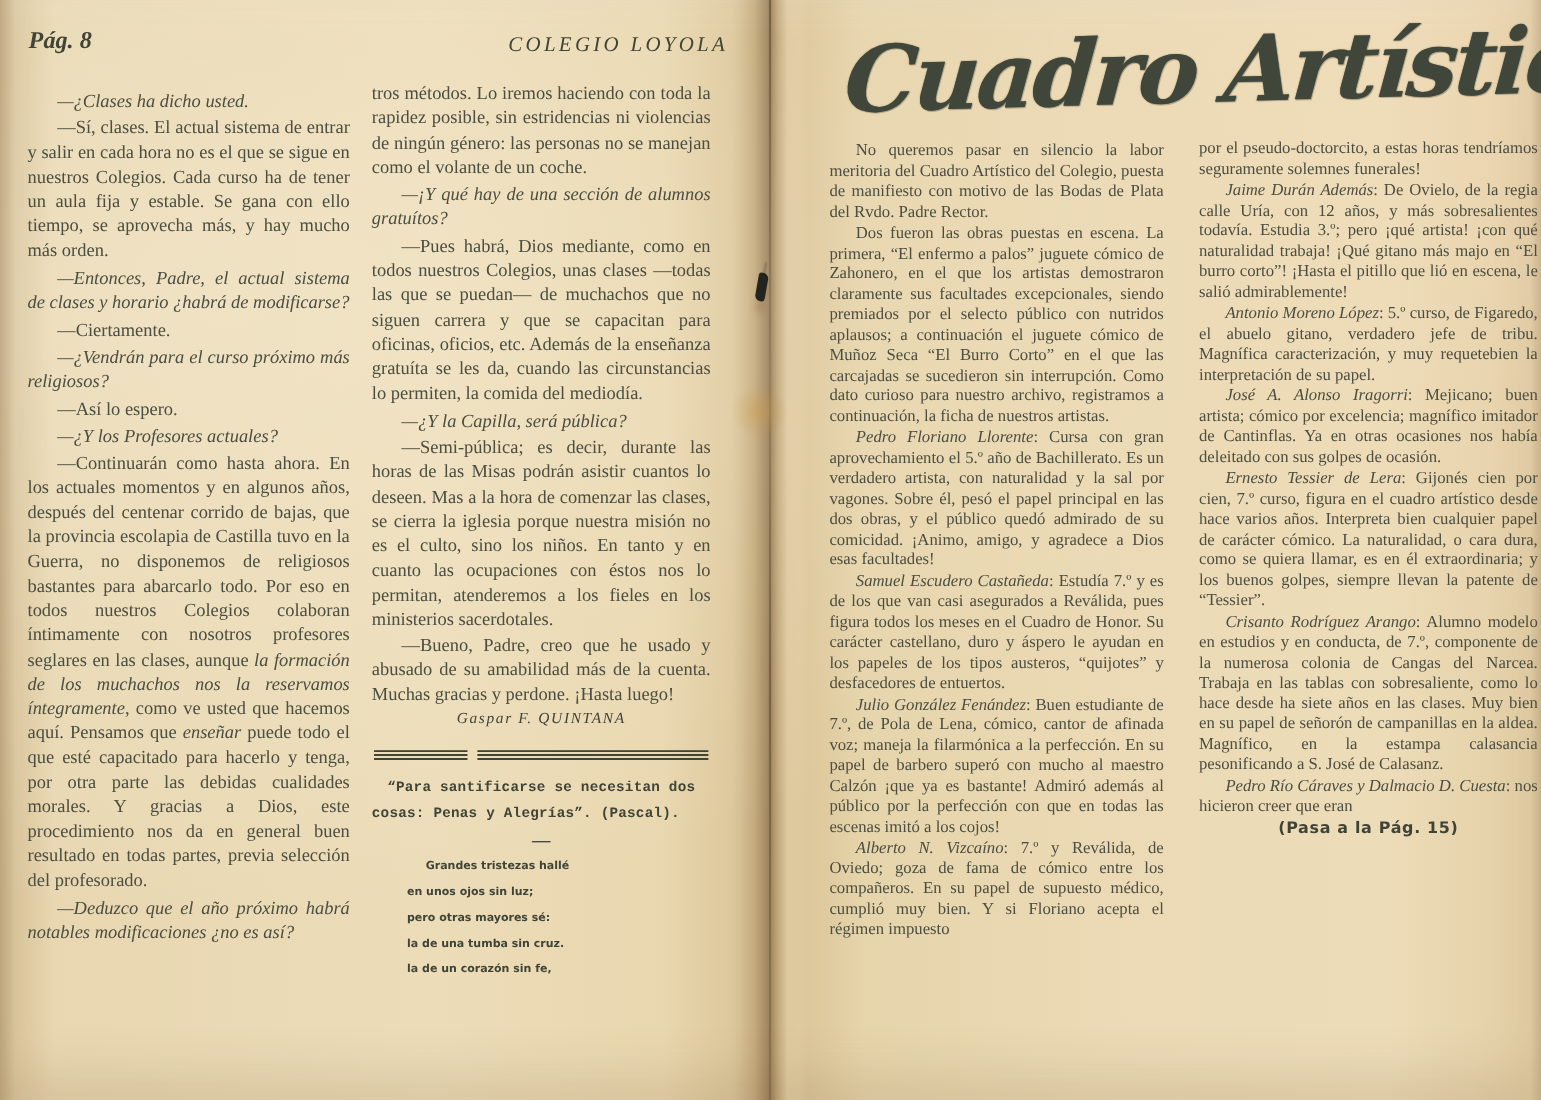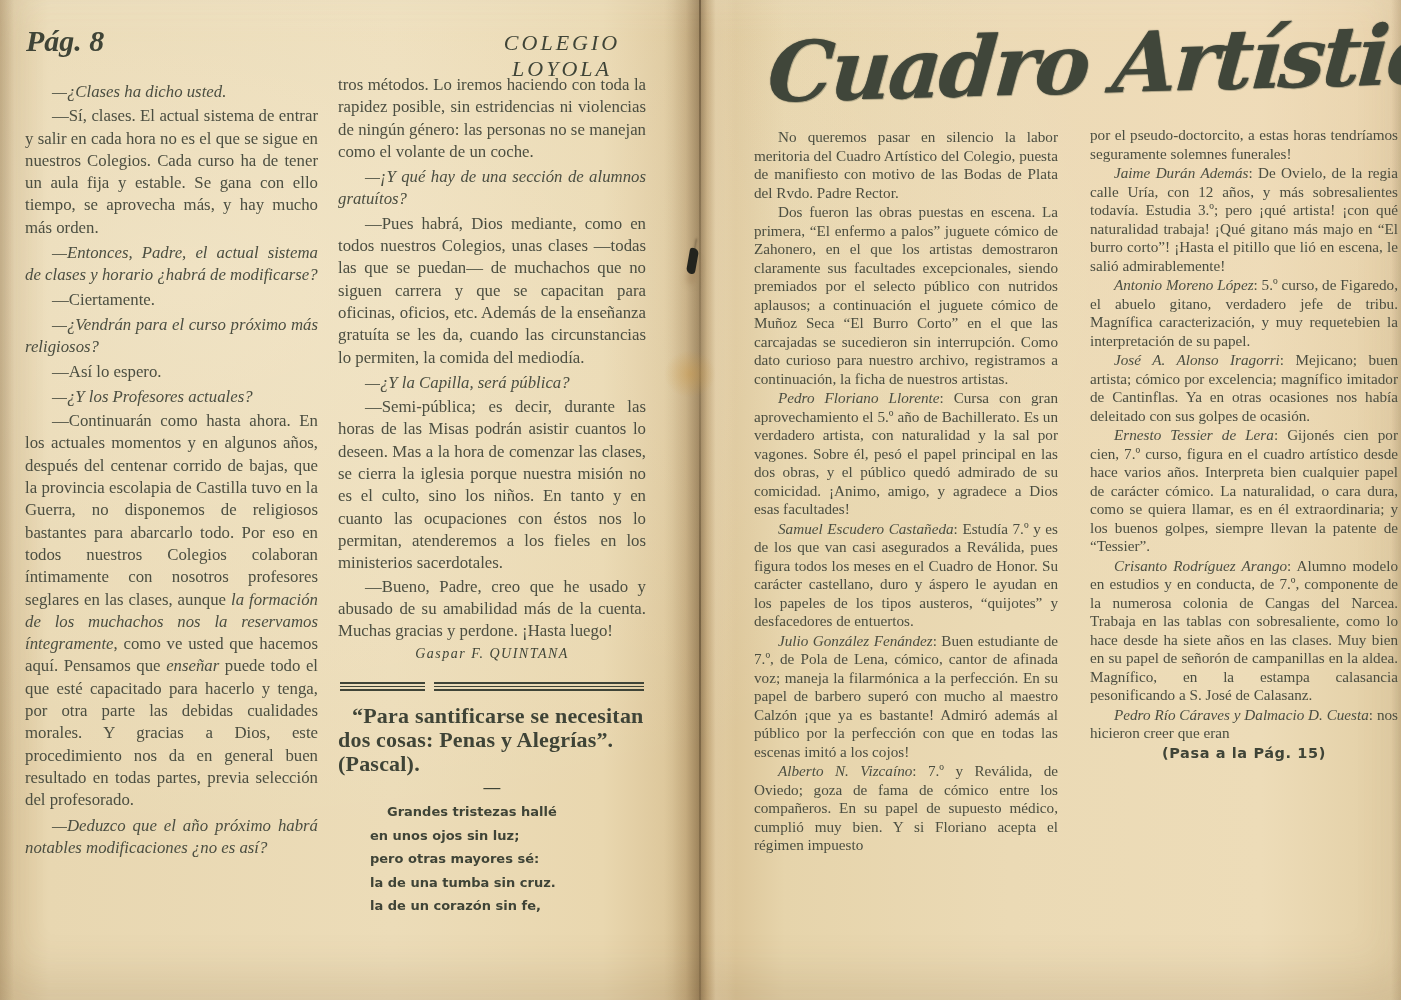--- a/index.html
+++ b/index.html
@@ -19,41 +19,41 @@
         #d9c398 0%, #e8d7b1 3.5%, #ecdcb8 28%, #e9d7af 43%,
         #dcc69a 48%, #c9ad7e 49.9%, #dbc497 51.8%, #e6d4ab 56%,
         #ebdab5 72%, #eddcb8 90%, #e2cea4 100%),
       var(--paper);
     box-shadow: inset 0 -22px 46px rgba(120,90,50,.16), inset 0 12px 30px rgba(255,250,230,.18);
     font-family:"Liberation Serif", serif;
     color:var(--ink);
   }
   .abs{position:absolute;}
   
-  .pagenum{left:26px;top:24px;font-size:30px;font-weight:bold;font-style:italic;color:var(--ink-dark);}
-  .journal{left:452px;top:30px;width:220px;text-align:center;font-size:22px;font-style:italic;
+  .pagenum{left:26px;top:24px;font-size:22px;font-weight:bold;font-style:italic;color:var(--ink-dark);}
+  .journal{left:452px;top:30px;width:220px;text-align:center;font-size:19px;font-style:italic;
            letter-spacing:3px;color:var(--ink-dark);}
   
   .colL{font-size:16.8px;line-height:22.3px;text-align:justify;}
   .colR{font-size:15.2px;line-height:18.5px;text-align:justify;}
   .col p{margin:0 0 1px 0;text-indent:27px;}
   .colR p{text-indent:24px;}
   .col p.q{font-style:italic;margin:3px 0 2px 0;}
   .col p.noind{text-indent:0;}
   .col em{font-style:italic;}
   .sig{text-align:center;font-style:italic;font-size:14px;letter-spacing:1.5px;
        margin-top:10px;color:var(--ink-dark);text-indent:0 !important;}
   .rule-row{display:flex;gap:9px;height:9px;margin:16px 2px 13px 2px;}
   .rule-seg{background:repeating-linear-gradient(to bottom, var(--ink-dark) 0 1.6px, rgba(0,0,0,0) 1.6px 3.7px);}
   .rule-seg.s1{width:28%;}
   .rule-seg.s2{flex:1;}
-  .quote{font-family:Liberation Serif, serif;font-weight:bold;font-size:22px;line-height:24px;
+  .quote{font-family:Liberation Mono, monospace;font-weight:bold;font-size:13px;line-height:24px;
          letter-spacing:.2px;color:var(--ink-dark);text-align:left;text-indent:14px !important;margin:0;}
   .dash-sep{text-align:center;margin:7px 0 5px 0;font-weight:bold;color:var(--ink-dark);text-indent:0 !important;}
-  .poem{font-family:"DejaVu Sans", sans-serif;font-weight:bold;font-size:13px;line-height:23.5px;
+  .poem{font-family:"DejaVu Sans", sans-serif;font-weight:bold;font-size:10px;line-height:23.5px;
         color:var(--ink-dark);padding-left:32px;}
   .poem div{text-indent:0;}
   .poem .first{padding-left:17px;}
   .entry .name{font-style:italic;}
   .footer-note{font-family:"DejaVu Sans", sans-serif;font-weight:bold;font-size:14.5px;
                letter-spacing:.6px;text-align:center;text-indent:0 !important;margin-top:4px;color:var(--ink-dark);}
   
   .script-title{
     left:768px;top:10px;width:630px;height:112px;margin:0;
     font-family:"DejaVu Serif", serif;font-style:italic;font-weight:bold;

